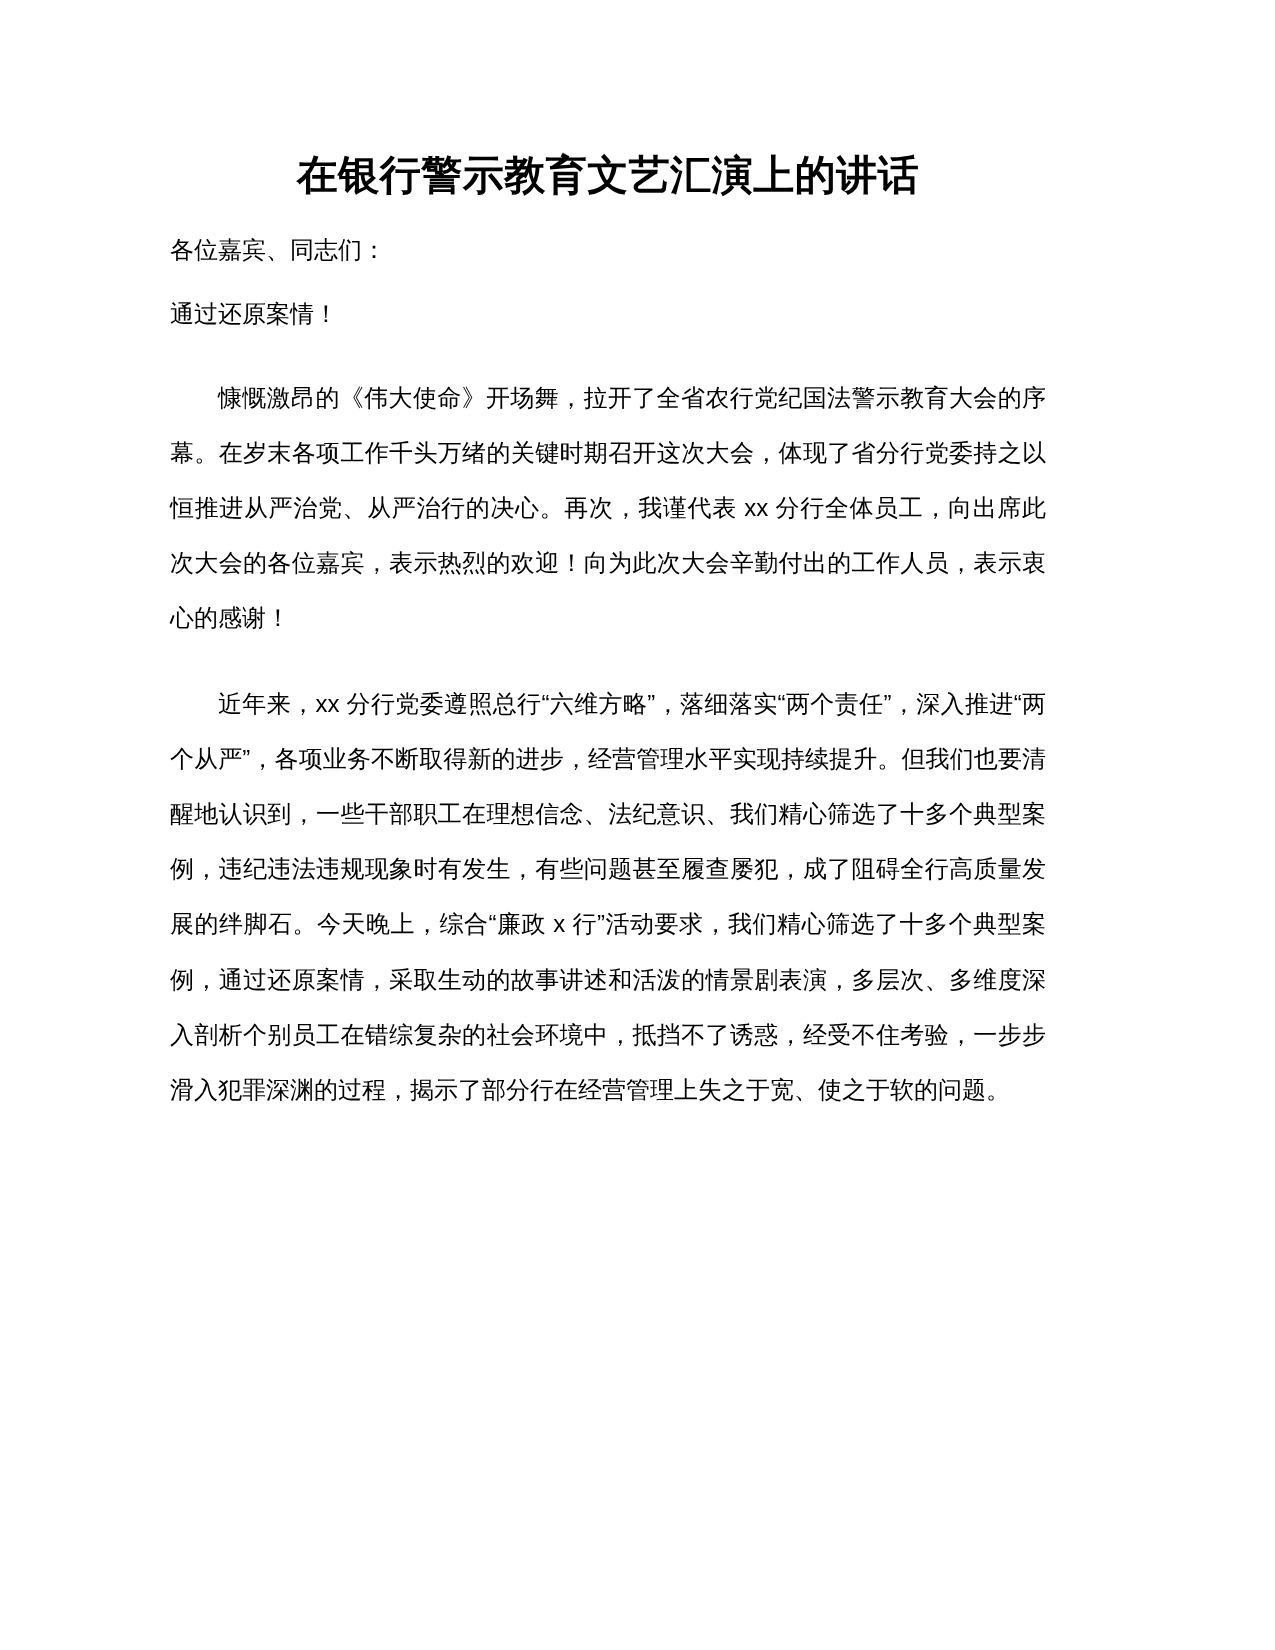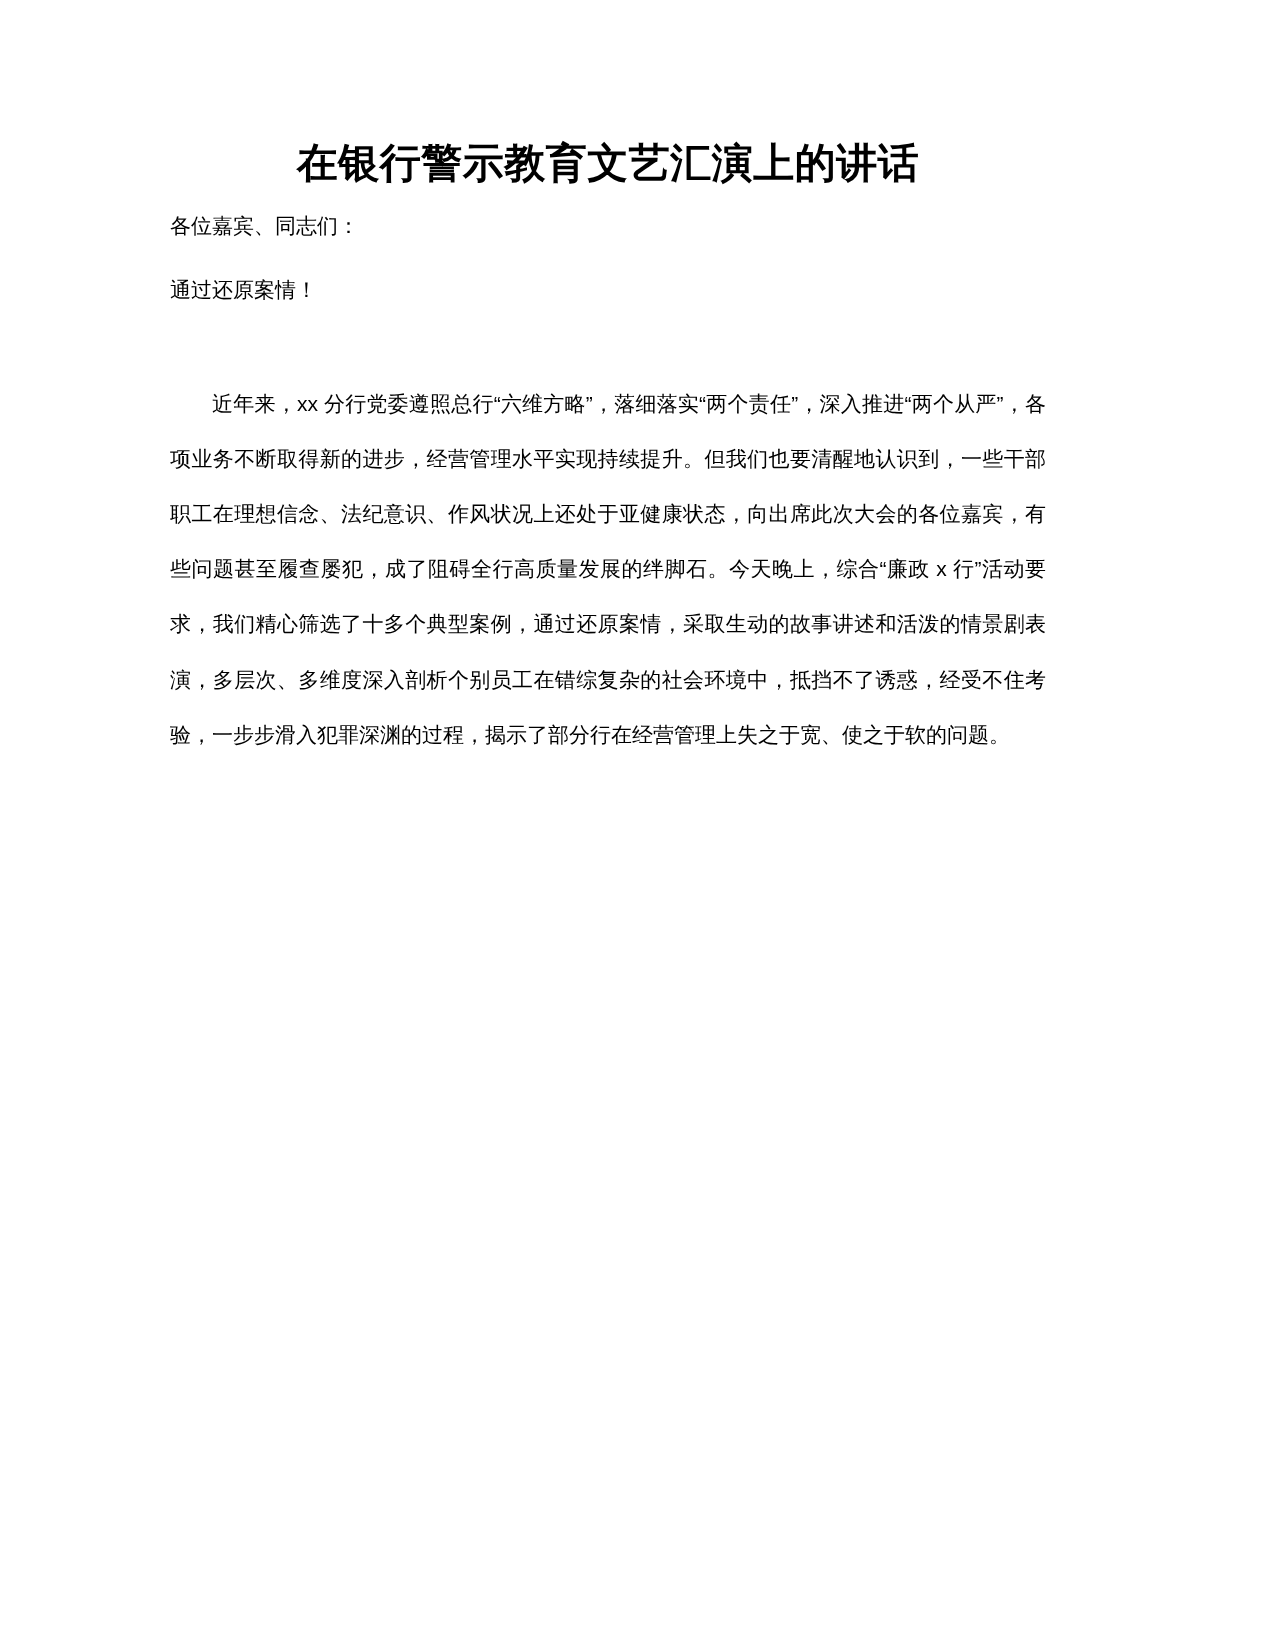--- a/index.html
+++ b/index.html
@@ -22,33 +22,33 @@
     background: #ffffff;
     box-sizing: border-box;
   }
   .content {
     position: absolute;
     left: 170px;
     top: 0;
     width: 876px;
   }
   .doc-title {
-    margin: 0;
+    margin: 12px;
     padding: 0;
     font-size: 41px;
     font-weight: bold;
     line-height: 1.25;
     text-align: center;
     letter-spacing: 0.5px;
     padding-top: 138px;
     white-space: nowrap;
   }
   .para {
     margin: 0;
-    font-size: 21px;
+    font-size: 24px;
     line-height: 55.2px;
     text-align: justify;
     text-justify: inter-ideograph;
     letter-spacing: 0px;
     word-break: break-all;
   }
   .para.indent {
     text-indent: 2em;
   }
   .block-spacer-1 { height: 9px; }
@@ -68,22 +68,23 @@
     <div class="block-spacer-1"></div>
 
     <p class="para">各位嘉宾、同志们：</p>
 
     <div class="block-spacer-2"></div>
 
     <p class="para">通过还原案情！</p>
 
     <div class="block-spacer-3"></div>
 
+    <p class="para indent">慷慨激昂的《伟大使命》开场舞，拉开了全省农行党纪国法警示教育大会的序幕。在岁末各项工作千头万绪的关键时期召开这次大会，体现了省分行党委持之以恒推进从严治党、从严治行的决心。再次，我谨代表 xx 分行全体员工，向出席此次大会的各位嘉宾，表示热烈的欢迎！向为此次大会辛勤付出的工作人员，表示衷心的感谢！</p>
 
     <div class="block-spacer-4"></div>
 
-    <p class="para indent">近年来，xx 分行党委遵照总行“六维方略”，落细落实“两个责任”，深入推进“两个从严”，各项业务不断取得新的进步，经营管理水平实现持续提升。但我们也要清醒地认识到，一些干部职工在理想信念、法纪意识、作风状况上还处于亚健康状态，向出席此次大会的各位嘉宾，有些问题甚至履查屡犯，成了阻碍全行高质量发展的绊脚石。今天晚上，综合“廉政 x 行”活动要求，我们精心筛选了十多个典型案例，通过还原案情，采取生动的故事讲述和活泼的情景剧表演，多层次、多维度深入剖析个别员工在错综复杂的社会环境中，抵挡不了诱惑，经受不住考验，一步步滑入犯罪深渊的过程，揭示了部分行在经营管理上失之于宽、使之于软的问题。</p>
+    <p class="para indent">近年来，xx 分行党委遵照总行“六维方略”，落细落实“两个责任”，深入推进“两个从严”，各项业务不断取得新的进步，经营管理水平实现持续提升。但我们也要清醒地认识到，一些干部职工在理想信念、法纪意识、我们精心筛选了十多个典型案例，违纪违法违规现象时有发生，有些问题甚至履查屡犯，成了阻碍全行高质量发展的绊脚石。今天晚上，综合“廉政 x 行”活动要求，我们精心筛选了十多个典型案例，通过还原案情，采取生动的故事讲述和活泼的情景剧表演，多层次、多维度深入剖析个别员工在错综复杂的社会环境中，抵挡不了诱惑，经受不住考验，一步步滑入犯罪深渊的过程，揭示了部分行在经营管理上失之于宽、使之于软的问题。</p>
 
     <div class="block-spacer-5"></div>
 
 
   </div>
 </div>
 
 </body></html>

